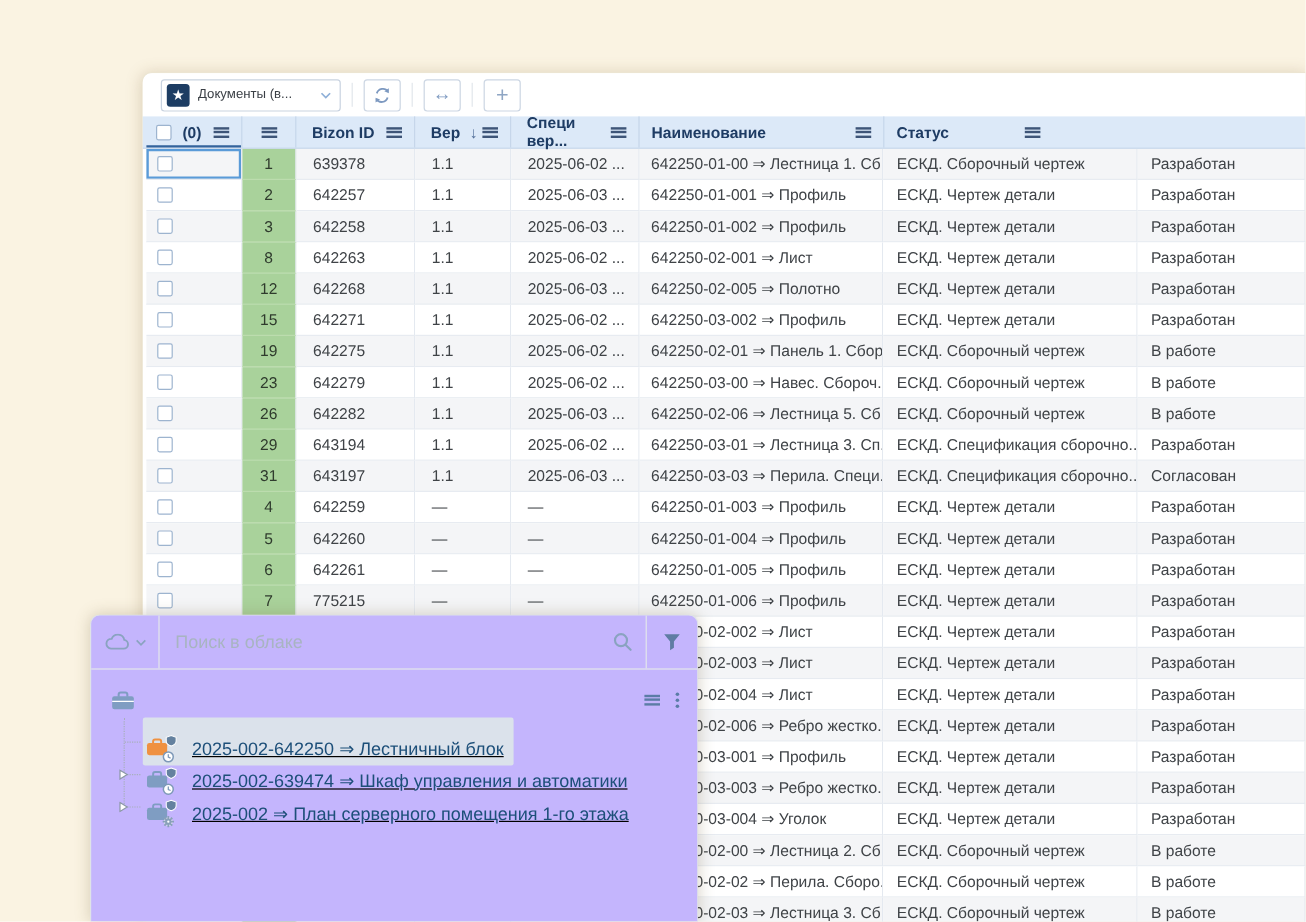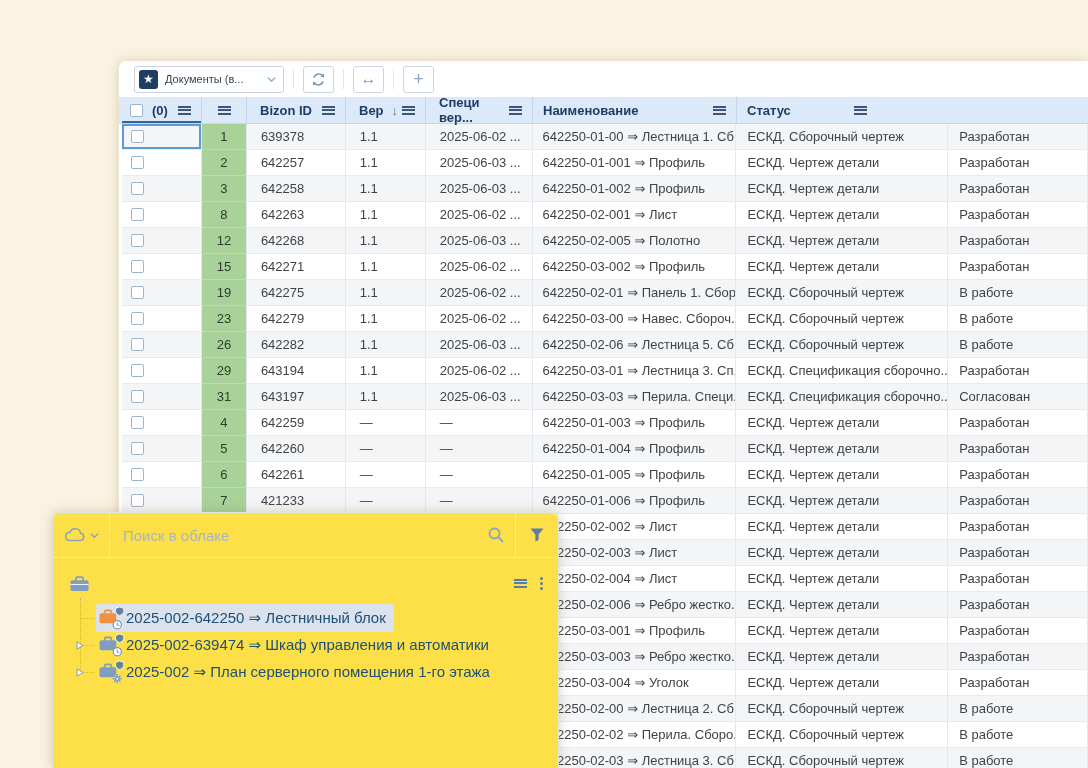--- a/index.html
+++ b/index.html
@@ -54,21 +54,21 @@
   .trow .c1 { background:#a9d29b !important; color:#2f3b2d; border-bottom:1px solid #bcdcae; }
   .td.c0 { padding-left:9px; }
   .td.c2,.td.c3,.td.c4 { padding-left:14px; }
   .td.c5 { padding-left:10px; }
   .td.c6,.td.c7 { padding-left:11px; }
   .td.focus-cell { box-shadow:inset 0 0 0 2px #5a9bd8; }
   .cb { width:13px; height:13px; border:1px solid #9db4cf; border-radius:2px; background:#fff; flex:none; }
 
   
   .panel {
-    position:absolute; left:52px; top:512px; width:507px; height:256px; background:#fde047; z-index:5;
+    position:absolute; left:75px; top:512px; width:507px; height:256px; background:#c4b5fd; z-index:5;
     border-radius:8px 8px 0 0; box-shadow:0 0 12px rgba(120,100,60,.28); border:1px solid #dfe3e8; border-bottom:none;
   }
   .search-row { height:45px; display:flex; align-items:stretch; border-bottom:1px solid #e3e7ec; }
   .cloud-btn { width:57px; display:flex; align-items:center; justify-content:center; gap:4px;
     border-right:1px solid #e3e7ec; cursor:pointer; }
   .chev { width:9px; height:9px; }
   .search-wrap { flex:1; display:flex; align-items:center; }
   .search-input { flex:1; border:none; outline:none; font-size:15px; color:#333; padding:0 4px 0 13px;
     font-family:"Liberation Sans", sans-serif; background:transparent; }
   .search-input::placeholder { color:#a8b4c2; opacity:1; }
@@ -83,21 +83,21 @@
   .ham.small::before { border-color:#5b7ca6; }
   .kebab { display:flex; flex-direction:column; gap:2px; cursor:pointer; }
   .kebab i { width:3px; height:3px; background:#5b7ca6; border-radius:50%; }
 
   .tree-items { position:relative; margin-left:11px; margin-top:8px; }
   .tree-items::before { content:''; position:absolute; left:0; top:-6px; height:76px; border-left:1px dotted #a7b0bb; }
   .tree-item { display:flex; align-items:center; height:27px; padding-left:16px; position:relative; cursor:pointer; }
   .tree-item::before { content:''; position:absolute; left:1px; width:13px; top:50%; border-top:1px dotted #a7b0bb; }
   .expander { position:absolute; left:-4px; top:50%; margin-top:-4px; visibility:hidden; }
   .tree-item.expandable .expander { visibility:visible; }
-  .item-core { display:inline-flex; align-items:center; gap:1px; padding:2px 8px 2px 2px; border-radius:2px; }
+  .item-core { display:inline-flex; align-items:center; gap:12px; padding:14px 8px 2px 2px; border-radius:2px;text-decoration:underline; }
   .item-core.selected { background:#dbe2eb; }
   .item-label { font-size:15px; color:#1d4f79; white-space:nowrap; }
 </style>
 </head>
 <body>
 
 <div class="window">
   <div class="toolbar">
     <div class="combo">
       <span class="star-tile">★</span>
@@ -338,21 +338,21 @@
     <div class="td c5 cname">642250-01-005 ⇒ Профиль</div>
     <div class="td c6 ctype">ЕСКД. Чертеж детали</div>
     <div class="td c7 cstatus">Разработан</div>
   </div>
 
   <div class="trow odd">
     <div class="td c0">
           <span class="cb"></span>
         </div>
     <div class="td c1 num">7</div>
-    <div class="td c2 cid">421233</div>
+    <div class="td c2 cid">775215</div>
     <div class="td c3 cver">—</div>
     <div class="td c4 cdate">—</div>
     <div class="td c5 cname">642250-01-006 ⇒ Профиль</div>
     <div class="td c6 ctype">ЕСКД. Чертеж детали</div>
     <div class="td c7 cstatus">Разработан</div>
   </div>
 
   <div class="trow even">
     <div class="td c0">
           <span class="cb"></span>

